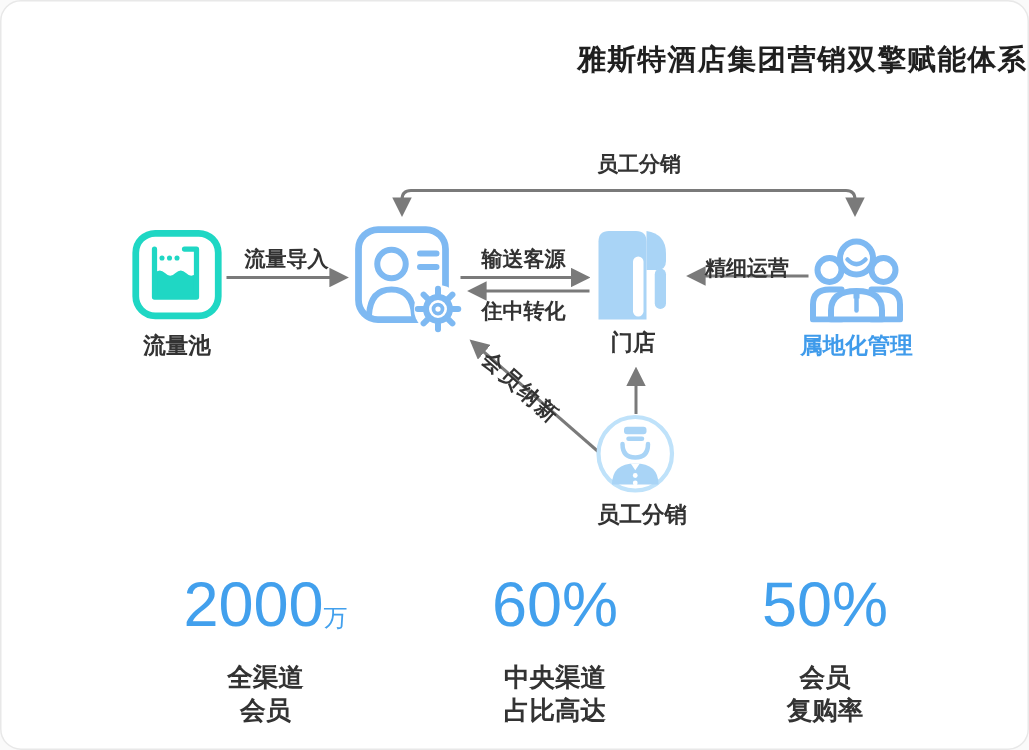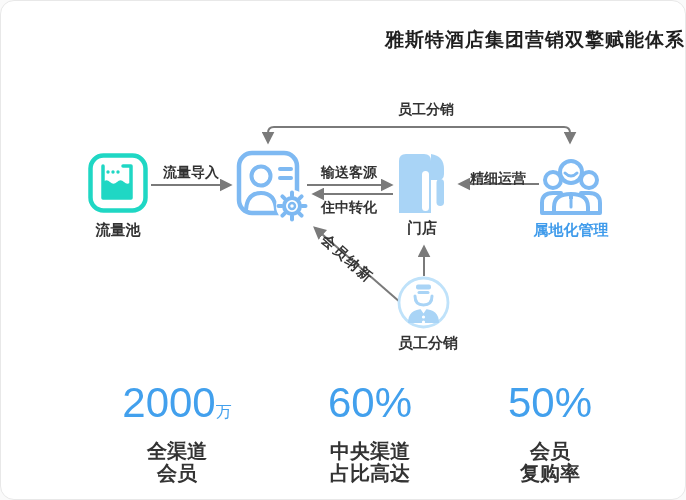--- a/index.html
+++ b/index.html
@@ -31,21 +31,21 @@
   .arrows { position:absolute; left:0; top:0; pointer-events:none; }
   .stat {
     position:absolute; top:380px; transform:translateX(-50%);
     text-align:center; white-space:nowrap;
   }
   .stat-value {
     font-size:42px; color:#42a0ed; font-weight:400; line-height:44px;
   }
   .stat-unit { font-size:16px; color:#42a0ed; font-weight:400; }
   .stat-caption {
-    margin-top:6px; font-size:20px; line-height:22px;
+    margin-top:6px; font-size:17px; line-height:22px;
     color:#333; font-weight:600;
   }
 </style>
 </head>
 <body>
 
 <div class="canvas">
 
   <h1 class="title">雅斯特酒店集团营销双擎赋能体系</h1>
 

